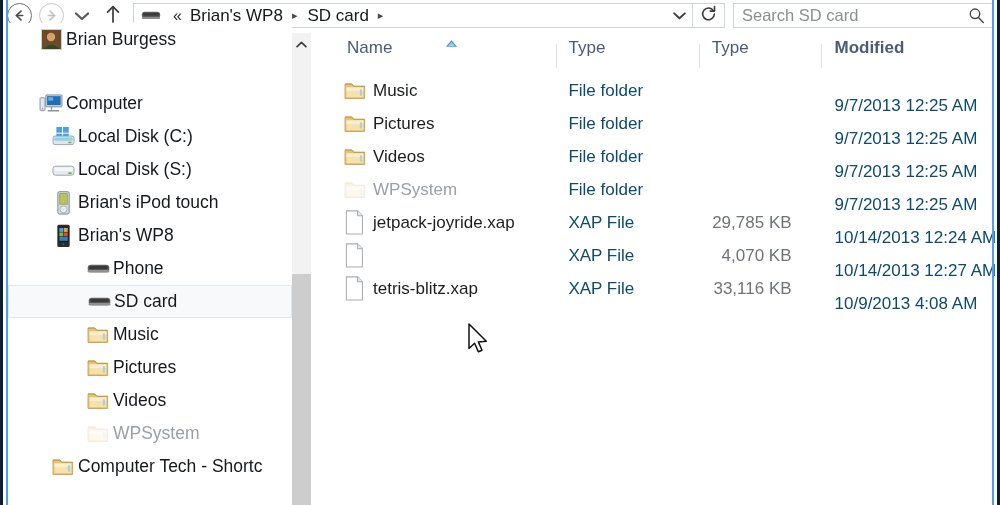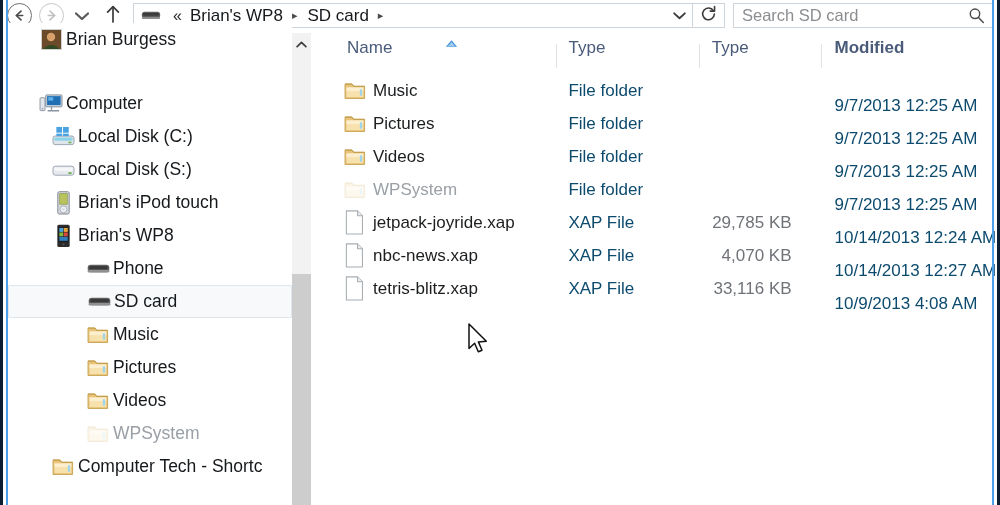--- a/index.html
+++ b/index.html
@@ -659,21 +659,20 @@
           <div class="cell-mod">10/14/2013 12:24 AM</div>
         </div>
         <div class="row">
           <div class="cell-name">
             <span class="f-icon">
               <svg width="21" height="25" viewBox="0 0 22 26">
         <path d="M2.5 0.8 L14.2 0.8 L19.3 5.9 L19.3 25 L2.5 25 Z" fill="#ffffff" stroke="#a8adb3" stroke-width="1.1" stroke-linejoin="round"></path>
         <path d="M14.2 0.8 L14.2 5.9 L19.3 5.9" fill="#e9ecef" stroke="#a8adb3" stroke-width="1.1" stroke-linejoin="round"></path>
       </svg>
             </span>
-            <span class="nm">nbc-news.xap</span>
           </div>
           <div class="cell-type">XAP File</div>
           <div class="cell-size">4,070 KB</div>
           <div class="cell-mod">10/14/2013 12:27 AM</div>
         </div>
         <div class="row">
           <div class="cell-name">
             <span class="f-icon">
               <svg width="21" height="25" viewBox="0 0 22 26">
         <path d="M2.5 0.8 L14.2 0.8 L19.3 5.9 L19.3 25 L2.5 25 Z" fill="#ffffff" stroke="#a8adb3" stroke-width="1.1" stroke-linejoin="round"></path>

